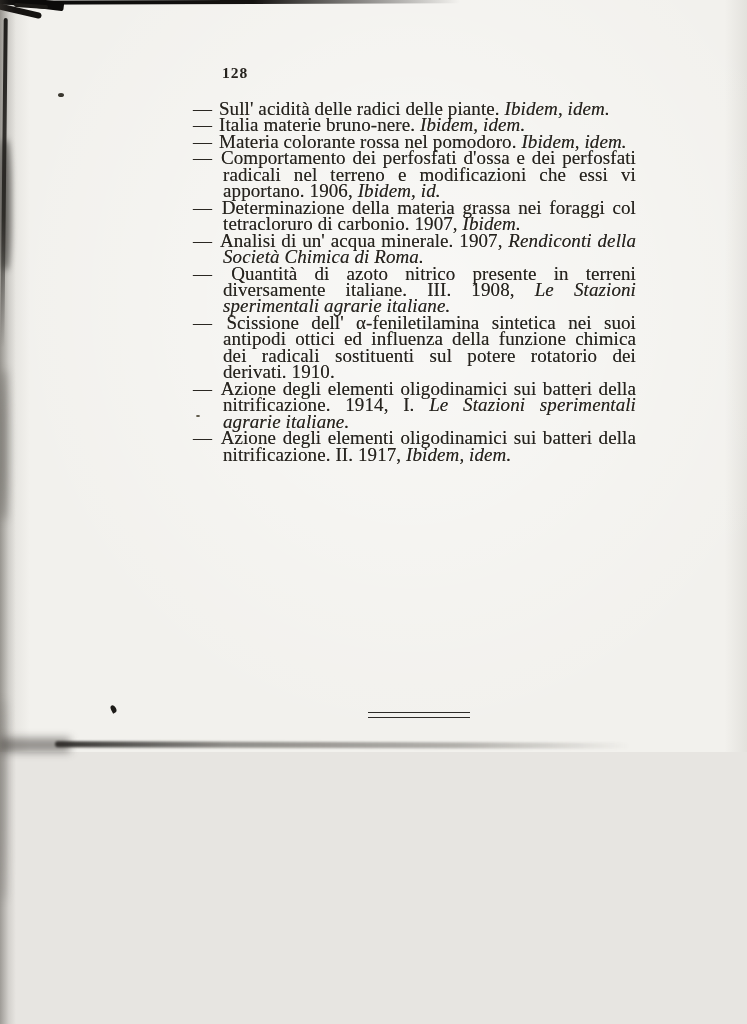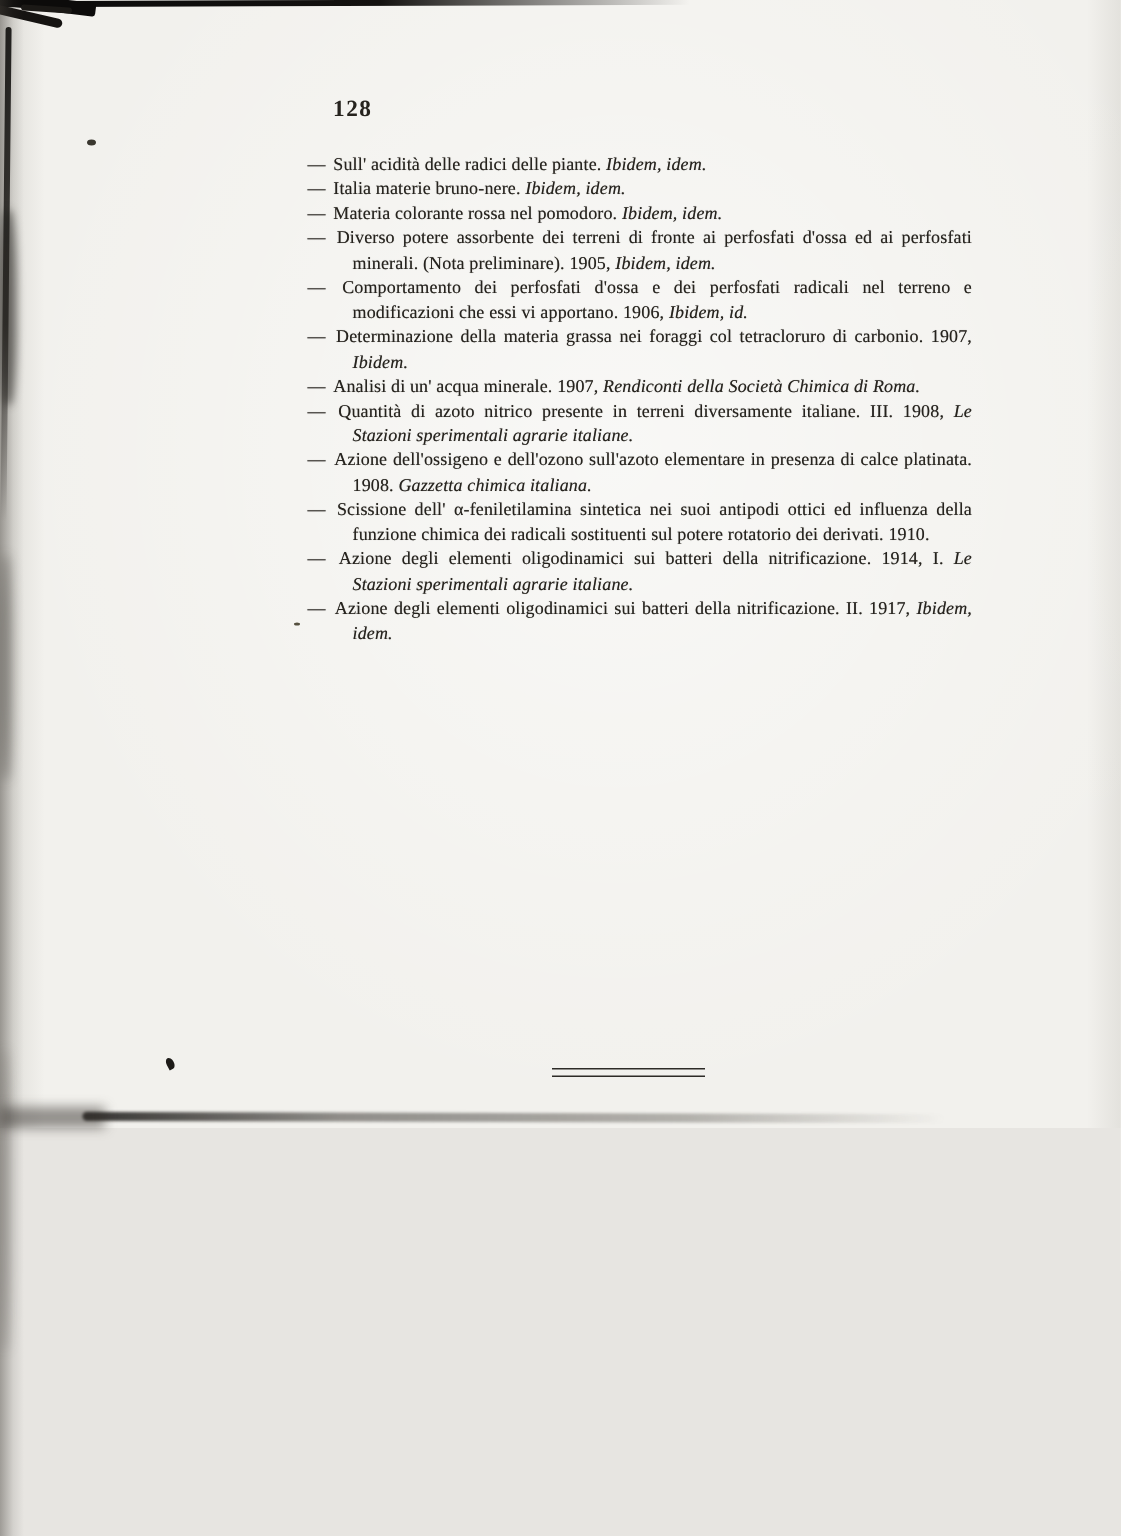--- a/index.html
+++ b/index.html
@@ -52,22 +52,22 @@
   .speck-1{left:111px;top:705px;width:5px;height:8px;border-radius:60% 60% 60% 0;transform:rotate(-28deg);}
   .speck-2{left:58px;top:93px;width:6px;height:4px;border-radius:50%;background:#3a372f;}
   .speck-3{left:196px;top:415px;width:4px;height:2px;background:#55503f;border-radius:50%;}
   
   .page-number{
     position:absolute;left:222px;top:64px;
     font-size:15.5px;font-weight:bold;letter-spacing:1px;
     color:var(--ink);
   }
   .bib-list{
-    position:absolute;left:205px;top:101px;width:443px;
-    font-size:12px;line-height:16.45px;
+    position:absolute;left:193px;top:101px;width:443px;
+    font-size:19px;line-height:16.45px;
     text-align:justify;
     color:var(--ink);
     text-shadow:0 0 0.45px rgba(35,32,28,0.55);
     letter-spacing:0.1px;
   }
   .entry{padding-left:30px;text-indent:-30px;}
   .entry .dash{padding-right:2px;}
   .entry .italic{font-style:italic;}
   .divider{
     position:absolute;left:368px;top:712px;width:102px;height:4px;
@@ -94,26 +94,24 @@
   <div class="speck speck-1"></div>
   <div class="speck speck-2"></div>
   <div class="speck speck-3"></div>
 
   <div class="page-number">128</div>
 
   <div class="bib-list" id="bib-list">
       <div class="entry"><span class="dash">— </span><span class="normal">Sull' acidità delle radici delle piante. </span><span class="italic">Ibidem, idem.</span></div>
       <div class="entry"><span class="dash">— </span><span class="normal">Italia materie bruno-nere. </span><span class="italic">Ibidem, idem.</span></div>
       <div class="entry"><span class="dash">— </span><span class="normal">Materia colorante rossa nel pomodoro. </span><span class="italic">Ibidem, idem.</span></div>
-      <div class="entry"><span class="dash">— </span><span class="normal">Diverso potere assorbente dei terreni di fronte ai perfosfati d'ossa ed ai perfosfati minerali. (Nota preliminare). 1905, </span><span class="italic">Ibidem, idem.</span></div>
       <div class="entry"><span class="dash">— </span><span class="normal">Comportamento dei perfosfati d'ossa e dei perfosfati radicali nel terreno e modificazioni che essi vi apportano. 1906, </span><span class="italic">Ibidem, id.</span></div>
       <div class="entry"><span class="dash">— </span><span class="normal">Determinazione della materia grassa nei foraggi col tetracloruro di carbonio. 1907, </span><span class="italic">Ibidem.</span></div>
       <div class="entry"><span class="dash">— </span><span class="normal">Analisi di un' acqua minerale. 1907, </span><span class="italic">Rendiconti della Società Chimica di Roma.</span></div>
       <div class="entry"><span class="dash">— </span><span class="normal">Quantità di azoto nitrico presente in terreni diversamente italiane. III. 1908, </span><span class="italic">Le Stazioni sperimentali agrarie italiane.</span></div>
-      <div class="entry"><span class="dash">— </span><span class="normal">Azione dell'ossigeno e dell'ozono sull'azoto elementare in presenza di calce platinata. 1908. </span><span class="italic">Gazzetta chimica italiana.</span></div>
       <div class="entry"><span class="dash">— </span><span class="normal">Scissione dell' α-feniletilamina sintetica nei suoi antipodi ottici ed influenza della funzione chimica dei radicali sostituenti sul potere rotatorio dei derivati. 1910.</span></div>
       <div class="entry"><span class="dash">— </span><span class="normal">Azione degli elementi oligodinamici sui batteri della nitrificazione. 1914, I. </span><span class="italic">Le Stazioni sperimentali agrarie italiane.</span></div>
       <div class="entry"><span class="dash">— </span><span class="normal">Azione degli elementi oligodinamici sui batteri della nitrificazione. II. 1917, </span><span class="italic">Ibidem, idem.</span></div>
     </div>
 
   <div class="divider"></div>
 
 </div>
 
 </body></html>

